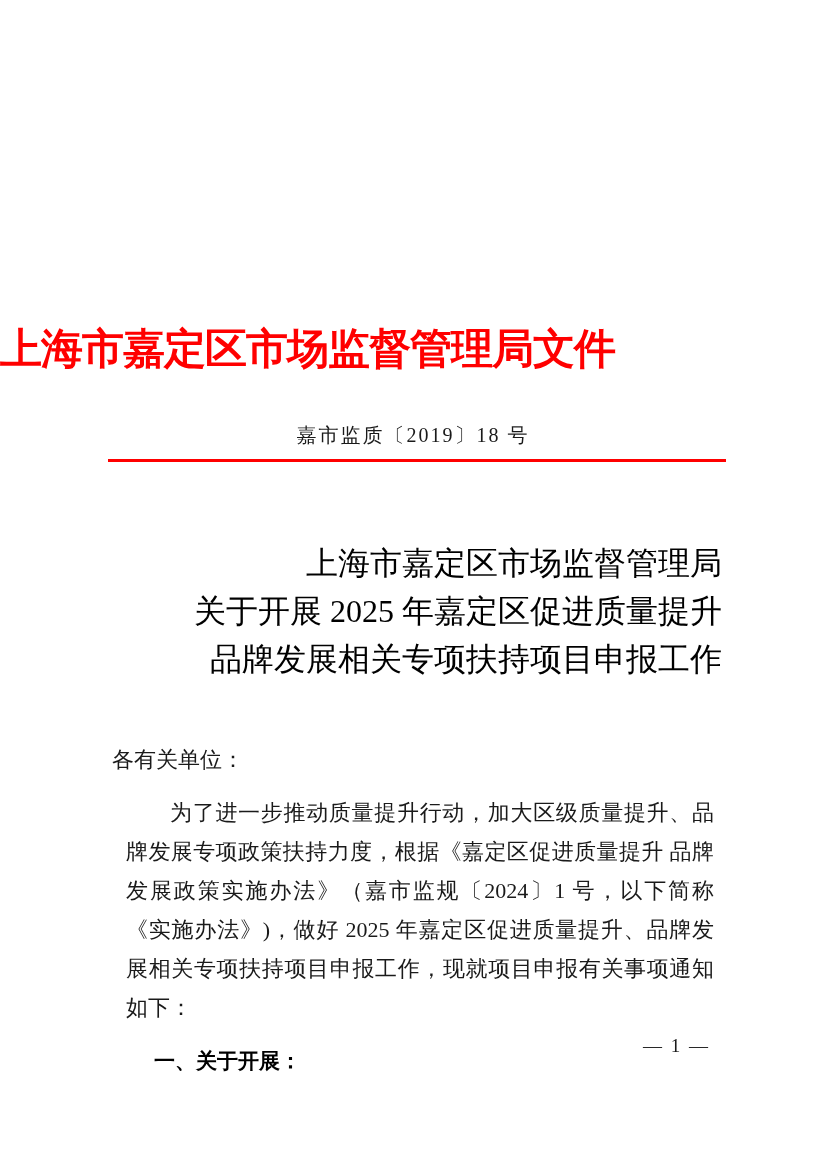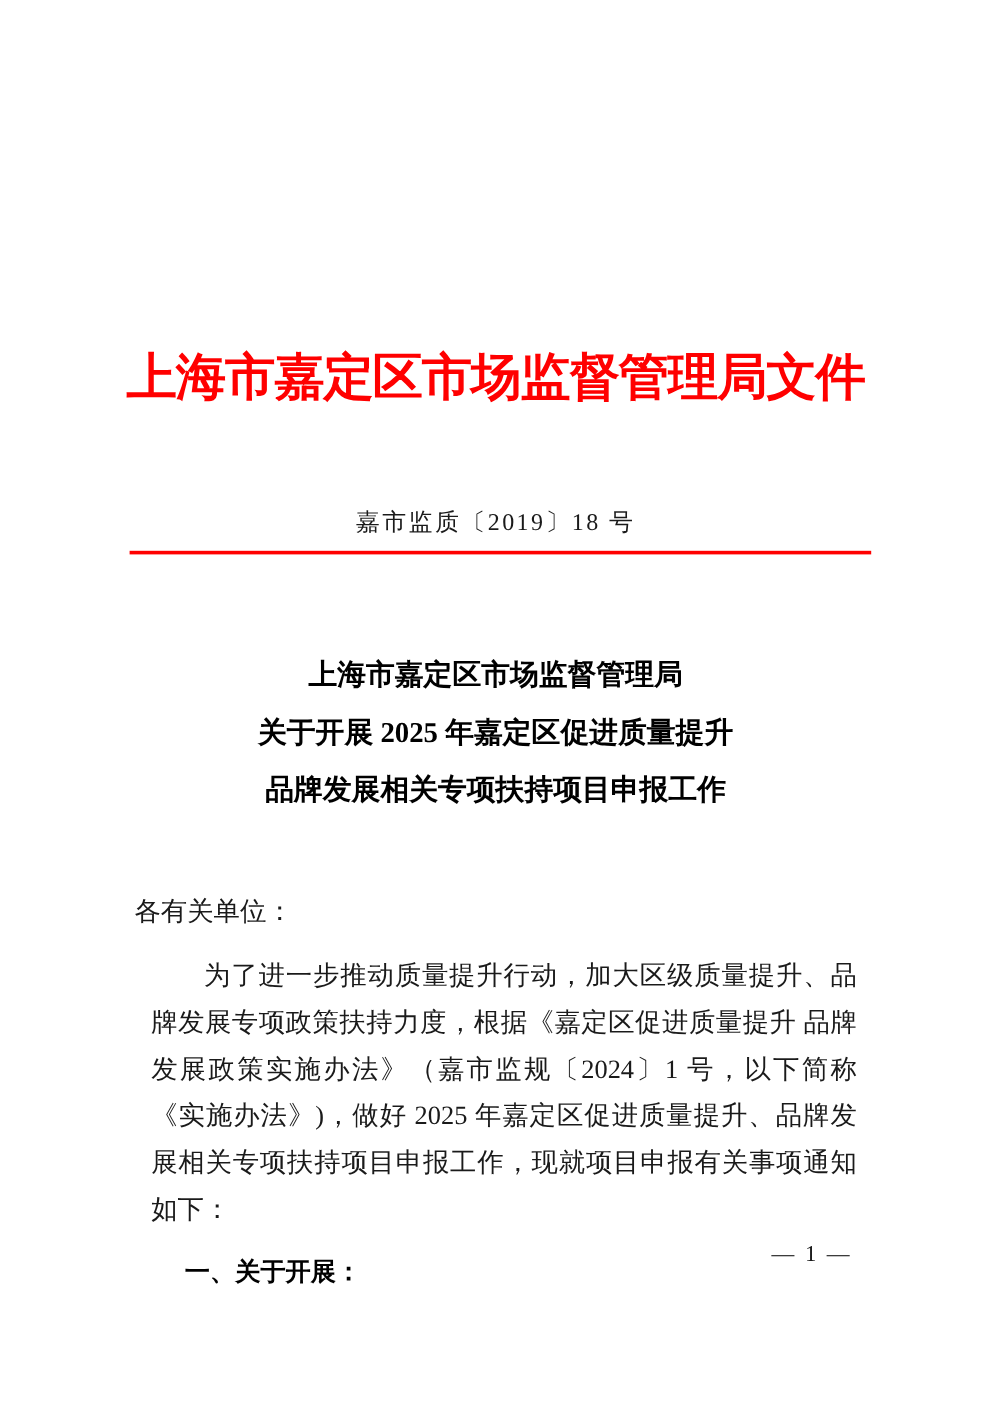--- a/index.html
+++ b/index.html
@@ -7,24 +7,23 @@
     position: relative;
     width: 826px;
     height: 1169px;
     background: #ffffff;
     overflow: hidden;
     font-family: "Liberation Serif", "DejaVu Serif", serif;
     color: #1a1a1a;
   }
   .red-header {
     position: absolute;
-    top: 290px;
+    top: 324px;
     left: 0;
     width: 826px;
-    text-align: center;
     color: #ff0000;
     font-size: 42px;
     font-weight: bold;
     letter-spacing: -1px;
     line-height: 1.2;
     white-space: nowrap;
   }
   .doc-number {
     position: absolute;
     top: 422px;
@@ -42,24 +41,24 @@
     left: 108px;
     width: 618px;
     height: 3px;
     background: #ff0000;
   }
   .doc-title {
     position: absolute;
     top: 539px;
     left: 104px;
     width: 618px;
-    text-align: center;
+    text-align: right;
     color: #000000;
-    font-size: 24px;
-    font-weight: bold;
+    font-size: 32px;
+    font-weight: normal;
     line-height: 48px;
   }
   .body-text {
     position: absolute;
     top: 740px;
     left: 112px;
     width: 616px;
     font-size: 22px;
     line-height: 39px;
     text-align: justify;

